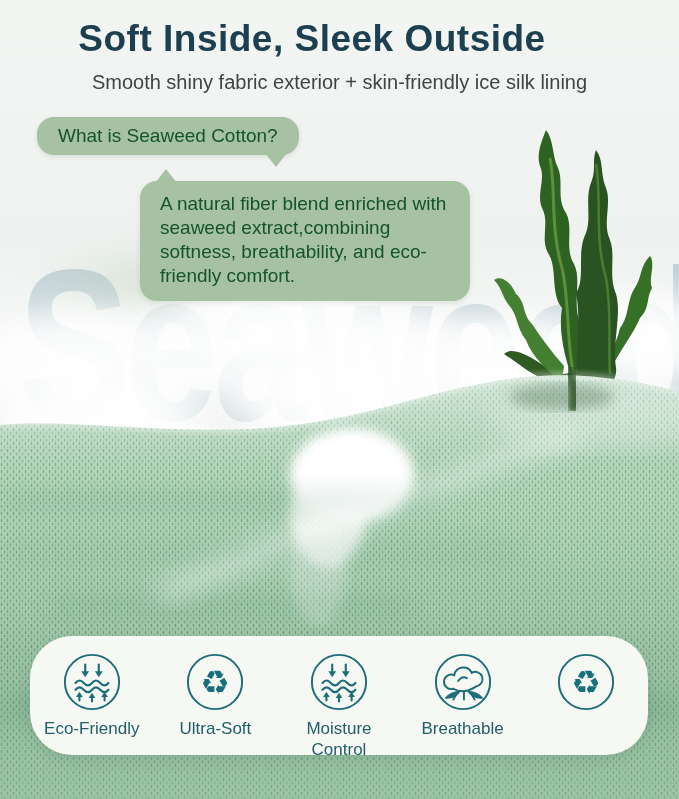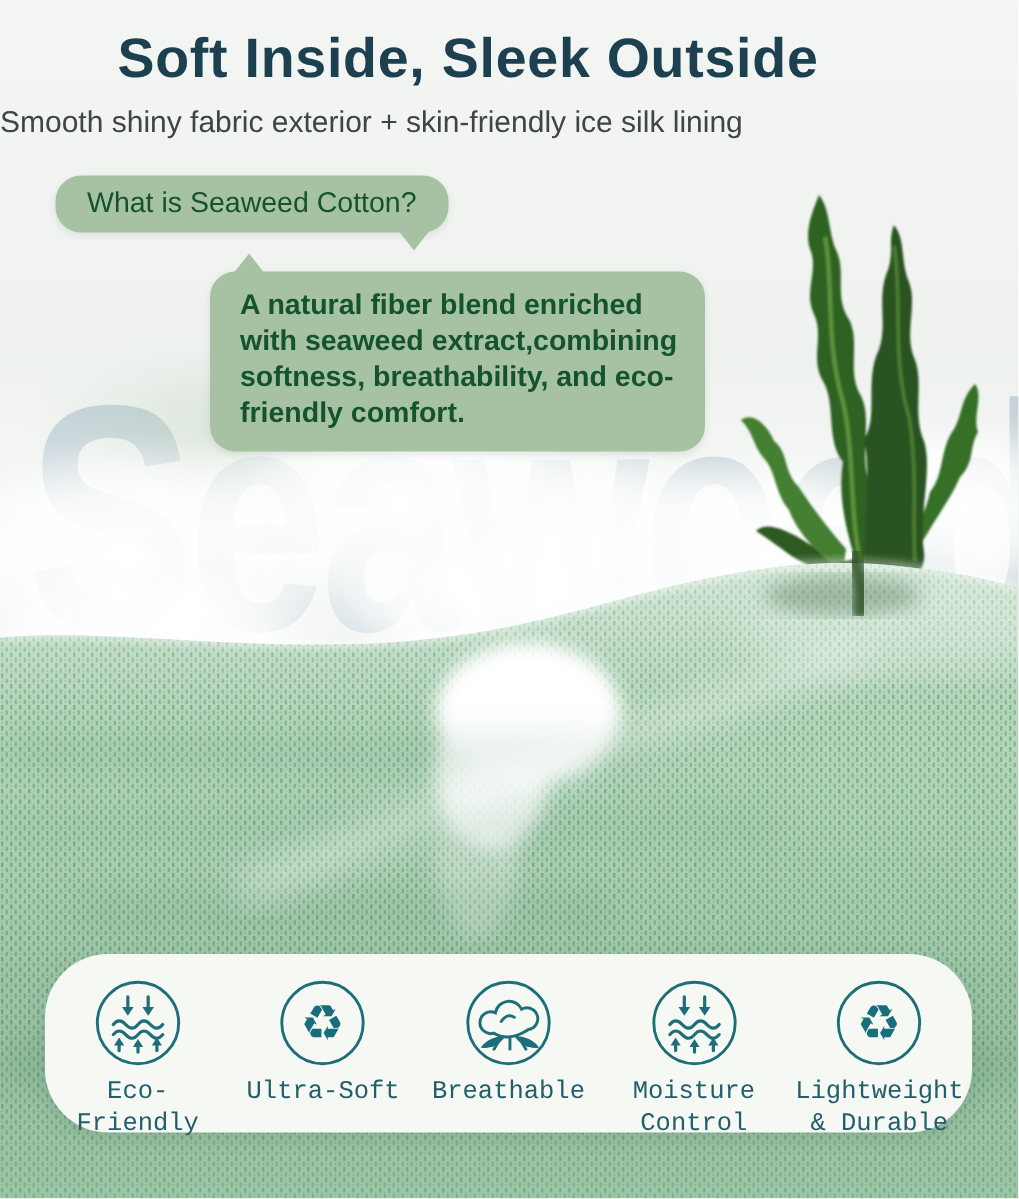--- a/index.html
+++ b/index.html
@@ -26,39 +26,39 @@
          background:radial-gradient(closest-side,rgba(166,194,163,.45),rgba(166,194,163,0) 100%);filter:blur(10px);}
   .haze{position:absolute;left:0;top:240px;width:679px;height:200px;z-index:2;
         background:linear-gradient(to bottom,rgba(255,255,255,0) 0%,rgba(255,255,255,.5) 50%,rgba(255,255,255,.15) 100%);}
   .seaweed{position:absolute;left:470px;top:118px;z-index:3;}
   .fabric{position:absolute;left:0;top:365px;z-index:4;}
 
   
   .page-title{position:absolute;left:0;top:18px;width:624px;z-index:10;
               text-align:center;font-size:37px;font-weight:bold;color:#1d4050;letter-spacing:.5px;}
   .page-subtitle{position:absolute;left:0;top:71px;width:679px;z-index:10;
-                 font-size:20px;color:#3f4446;}
+                 text-align:center;font-size:20px;color:#3f4446;}
 
   
   .bubble{position:absolute;z-index:10;background:#a6c2a3;color:#14532d;border-radius:17px;
           box-shadow:0 2px 5px rgba(90,120,90,.15);}
   .bubble.q{left:37px;top:117px;padding:8px 21px;font-size:19px;}
   .bubble.q::after{content:"";position:absolute;right:12px;bottom:-12px;width:0;height:0;
           border-left:11px solid transparent;border-right:11px solid transparent;border-top:14px solid #a6c2a3;}
-  .bubble.ans{left:140px;top:181px;width:292px;padding:11px 18px 13px 20px;font-size:19px;line-height:24px;font-weight:bold;}
+  .bubble.ans{left:140px;top:181px;width:292px;padding:11px 18px 13px 20px;font-size:19px;line-height:24px;}
   .bubble.ans::before{content:"";position:absolute;left:15px;top:-12px;width:0;height:0;
           border-left:11px solid transparent;border-right:11px solid transparent;border-bottom:14px solid #a6c2a3;}
 
   
   .feature-card{position:absolute;left:30px;top:636px;width:618px;height:119px;z-index:10;
                 background:#f6f8f3;border-radius:42px;box-shadow:0 4px 12px rgba(90,125,105,.25);
                 display:flex;align-items:flex-start;justify-content:space-around;padding-top:15px;box-sizing:border-box;}
   .feature{width:118px;display:flex;flex-direction:column;align-items:center;}
   .feature svg{display:block;}
-  .feature-label{margin-top:5px;font-size:17px;line-height:21px;color:#235e6b;text-align:center;max-width:112px;font-family:Liberation Mono, monospace;}
+  .feature-label{margin-top:5px;font-size:17px;line-height:21px;color:#235e6b;text-align:center;max-width:112px;}
   .recycle-glyph{font-family:"DejaVu Sans",sans-serif;}
 </style>
 </head>
 <body>
 
 <div class="canvas">
 
   <div class="watermark">Seaweed</div>
 
   <div class="cloud-shadow"></div>
@@ -183,39 +183,20 @@
       <svg width="62" height="62" viewBox="0 0 64 64">
         <circle cx="32" cy="32" r="28" fill="none" stroke="#1e6e79" stroke-width="2"></circle>
         <text x="32" y="44" text-anchor="middle" font-size="34" fill="#176e7d" class="recycle-glyph">♻</text>
       </svg>
       <div class="feature-label">Ultra-Soft</div>
     </div>
 
     <div class="feature">
       <svg width="62" height="62" viewBox="0 0 64 64">
         <circle cx="32" cy="32" r="28" fill="none" stroke="#1e6e79" stroke-width="2"></circle>
-        <g stroke="#1e6e79" stroke-width="2" stroke-linecap="round" fill="none">
-          <path d="M22,39 a7.5,7.5 0 1 1 1,-14 a9.5,9.5 0 0 1 18,-2.5 a7.5,7.5 0 1 1 4.5,14"></path>
-          <path d="M22,39 q10,6 23,-2"></path>
-          <path d="M27,31 q4,-6 9,-3"></path>
-          <path d="M33,42 V50"></path>
-          <path d="M25,45 l-3,5"></path>
-            <path d="M41,45 l3,5"></path>
-        </g>
-        <g fill="#1e6e79">
-          <path d="M30,41 C26,47 20,50 13,49 C16,44 23,41 30,41 Z"></path>
-          <path d="M36,41 C40,47 46,50 53,49 C50,44 43,41 36,41 Z"></path>
-        </g>
-      </svg>
-      <div class="feature-label">Breathable</div>
-    </div>
-
-    <div class="feature">
-      <svg width="62" height="62" viewBox="0 0 64 64">
-        <circle cx="32" cy="32" r="28" fill="none" stroke="#1e6e79" stroke-width="2"></circle>
         <g stroke="#1e6e79" stroke-width="2.2" stroke-linecap="round" fill="none">
           <path d="M25,14 V21"></path>
             <path d="M39,14 V21"></path>
           <path d="M15,33 q4,-5 8.5,0 t8.5,0 t8.5,0 t8.5,0"></path>
           <path d="M15,40 q4,-5 8.5,0 t8.5,0 t8.5,0 t8.5,0"></path>
           <path d="M19,51 V46"></path>
             <path d="M32,52 V47"></path>
             <path d="M45,51 V46"></path>
         </g>
         <g fill="#1e6e79">
@@ -225,19 +206,37 @@
             <path d="M32,43 l-3.5,5.5 h7 Z"></path>
             <path d="M45,42 l-3.5,5.5 h7 Z"></path>
         </g>
       </svg>
       <div class="feature-label">Moisture Control</div>
     </div>
 
     <div class="feature">
       <svg width="62" height="62" viewBox="0 0 64 64">
         <circle cx="32" cy="32" r="28" fill="none" stroke="#1e6e79" stroke-width="2"></circle>
+        <g stroke="#1e6e79" stroke-width="2" stroke-linecap="round" fill="none">
+          <path d="M22,39 a7.5,7.5 0 1 1 1,-14 a9.5,9.5 0 0 1 18,-2.5 a7.5,7.5 0 1 1 4.5,14"></path>
+          <path d="M22,39 q10,6 23,-2"></path>
+          <path d="M27,31 q4,-6 9,-3"></path>
+          <path d="M33,42 V50"></path>
+          <path d="M25,45 l-3,5"></path>
+            <path d="M41,45 l3,5"></path>
+        </g>
+        <g fill="#1e6e79">
+          <path d="M30,41 C26,47 20,50 13,49 C16,44 23,41 30,41 Z"></path>
+          <path d="M36,41 C40,47 46,50 53,49 C50,44 43,41 36,41 Z"></path>
+        </g>
+      </svg>
+      <div class="feature-label">Breathable</div>
+    </div>
+
+    <div class="feature">
+      <svg width="62" height="62" viewBox="0 0 64 64">
+        <circle cx="32" cy="32" r="28" fill="none" stroke="#1e6e79" stroke-width="2"></circle>
         <text x="32" y="44" text-anchor="middle" font-size="34" fill="#176e7d" class="recycle-glyph">♻</text>
       </svg>
-      <div class="feature-label">Lightweight &amp; Durable</div>
     </div>
 
   </div>
 </div>
 
 </body></html>

